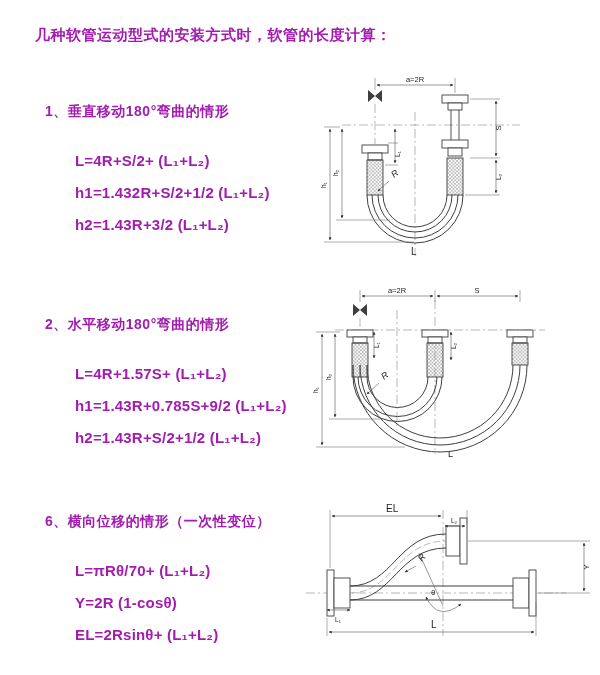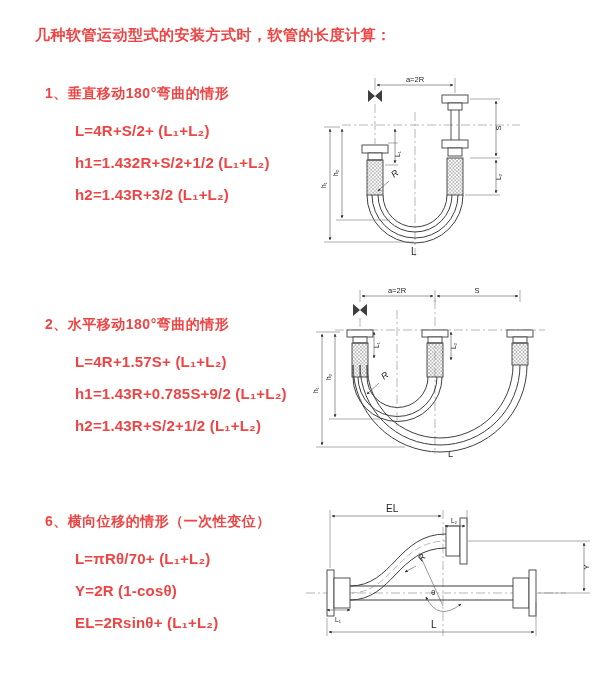--- a/index.html
+++ b/index.html
@@ -1,33 +1,33 @@
 <!DOCTYPE html>
 <html><head>
 <meta charset="utf-8">
 <style>
   html,body{margin:0;padding:0;background:#fff;}
   .page{position:relative;width:600px;height:675px;background:#ffffff;overflow:hidden;
-        font-family:"Liberation Sans","DejaVu Sans",sans-serif;color:#ef4444;}
+        font-family:"Liberation Sans","DejaVu Sans",sans-serif;color:#a21caf;}
   .doc-title{position:absolute;left:35px;top:26px;font-size:15px;font-weight:bold;letter-spacing:.5px;}
   .section{position:absolute;left:45px;width:280px;}
   .sec-heading{font-size:14px;font-weight:bold;letter-spacing:.5px;}
-  .formulas{margin-top:12px;padding-left:30px;}
+  .formulas{margin-top:24px;padding-left:30px;}
   .formula{font-size:15px;font-weight:bold;height:32px;line-height:32px;white-space:nowrap;letter-spacing:.2px;}
   .diag{position:absolute;}
   svg text{font-family:"Liberation Sans","DejaVu Sans",sans-serif;fill:#222;}
 </style>
 </head>
 <body>
 
 <div class="page">
 
   <div class="doc-title">几种软管运动型式的安装方式时，软管的长度计算：</div>
 
-  <div class="section" style="top:85px;">
+  <div class="section" style="top:103px;">
     <div class="sec-heading">1、垂直移动180°弯曲的情形</div>
     <div class="formulas">
       <div class="formula">L=4R+S/2+ (L₁+L₂)</div>
       <div class="formula">h1=1.432R+S/2+1/2 (L₁+L₂)</div>
       <div class="formula">h2=1.43R+3/2 (L₁+L₂)</div>
     </div>
   </div>
 
   <div class="section" style="top:316px;">
     <div class="sec-heading">2、水平移动180°弯曲的情形</div>

